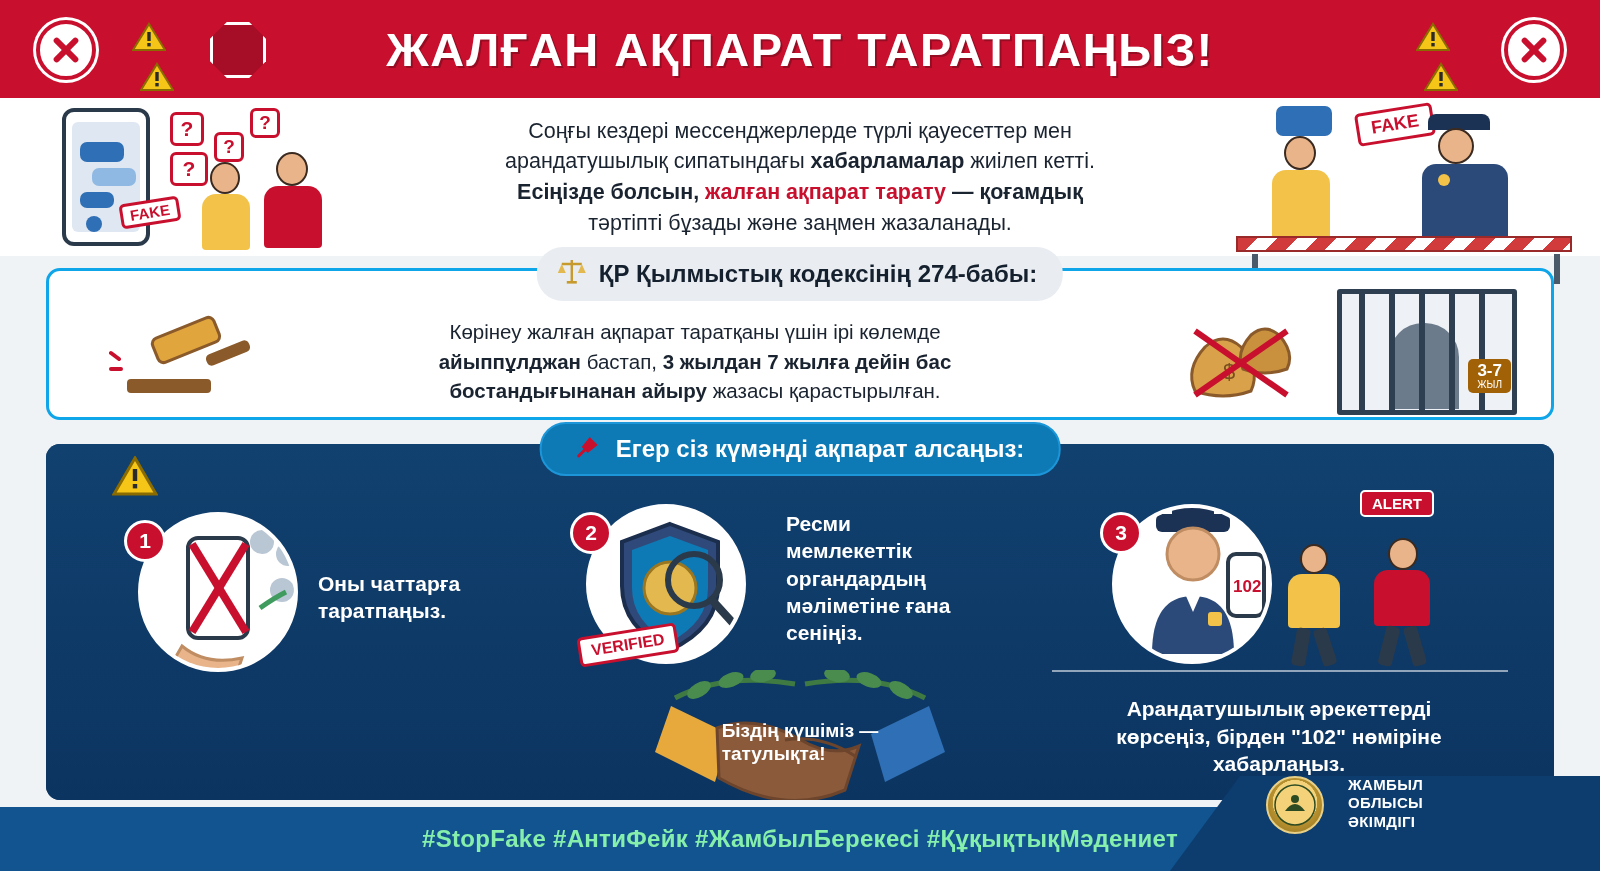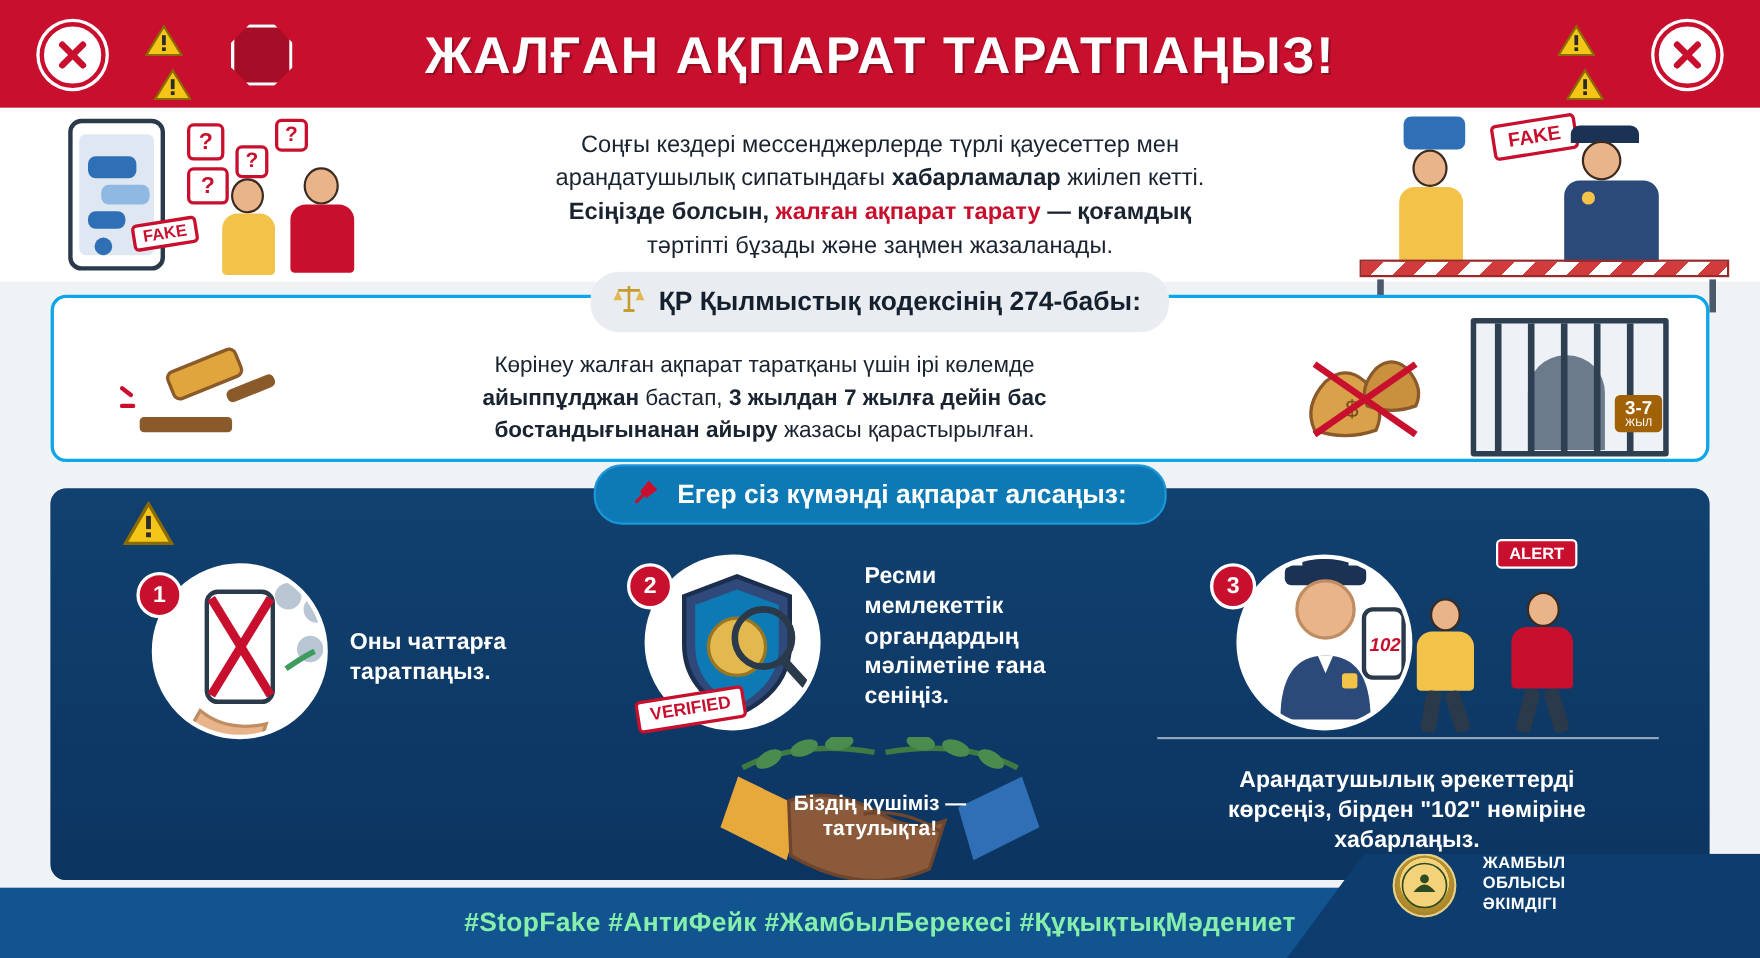--- a/index.html
+++ b/index.html
@@ -205,21 +205,21 @@
   }
 
   .hands-illo {
     position: absolute; left: 50%; transform: translateX(-50%);
     bottom: 0; width: 330px; height: 130px;
   }
   .unity-text {
     position: absolute; left: 50%; transform: translateX(-50%);
     bottom: 34px;
     color: #ffffff; font-size: 19px; font-weight: bold;
-    text-align: center; line-height: 1.25;
+    line-height: 1.25;
     z-index: 4;
   }
   .call-text {
     position: absolute; right: 40px; bottom: 22px; width: 470px;
     color: #ffffff; font-size: 21px; font-weight: bold; line-height: 1.32;
     text-align: center;
   }
   .call-sep {
     position: absolute; right: 46px; bottom: 128px; width: 456px; height: 2px;
     background: rgba(255,255,255,.55);
@@ -486,21 +486,21 @@
       <div class="step-text" style="left:244px; top:8px; width:290px;">
         <span>Ресми</span><br>
         <span>мемлекеттік</span><br>
         <span>органдардың</span><br>
         <span>мәліметіне ғана</span><br>
         <span>сеніңіз.</span>
       </div>
     </div>
 
     <div class="step" style="left:1030px; top:46px; width:470px; height:200px;">
-      <div class="step-circle" style="left:48px; top:14px;font-style:italic;">
+      <div class="step-circle" style="left:36px; top:14px;">
         <svg viewBox="0 0 160 160" width="160" height="160">
           <rect x="40" y="6" width="74" height="18" rx="6" fill="#1b3254"></rect>
           <rect x="56" y="0" width="42" height="10" rx="4" fill="#1b3254"></rect>
           <circle cx="77" cy="46" r="26" fill="#e9b48a" stroke="#c08d63" stroke-width="3"></circle>
           <path d="M36 146 q0 -58 41 -58 q41 0 41 58z" fill="#2b4a79"></path>
           <path d="M70 88 l7 16 l7 -16z" fill="#ffffff"></path>
           <rect x="92" y="104" width="14" height="14" rx="3" fill="#f2c249"></rect>
           <rect x="112" y="46" width="36" height="62" rx="8" fill="#ffffff" stroke="#2b3a4a" stroke-width="4"></rect>
           <text x="117" y="84" font-size="17" font-weight="bold" fill="#c8102e" font-family="Liberation Sans, sans-serif">102</text>
         </svg>

